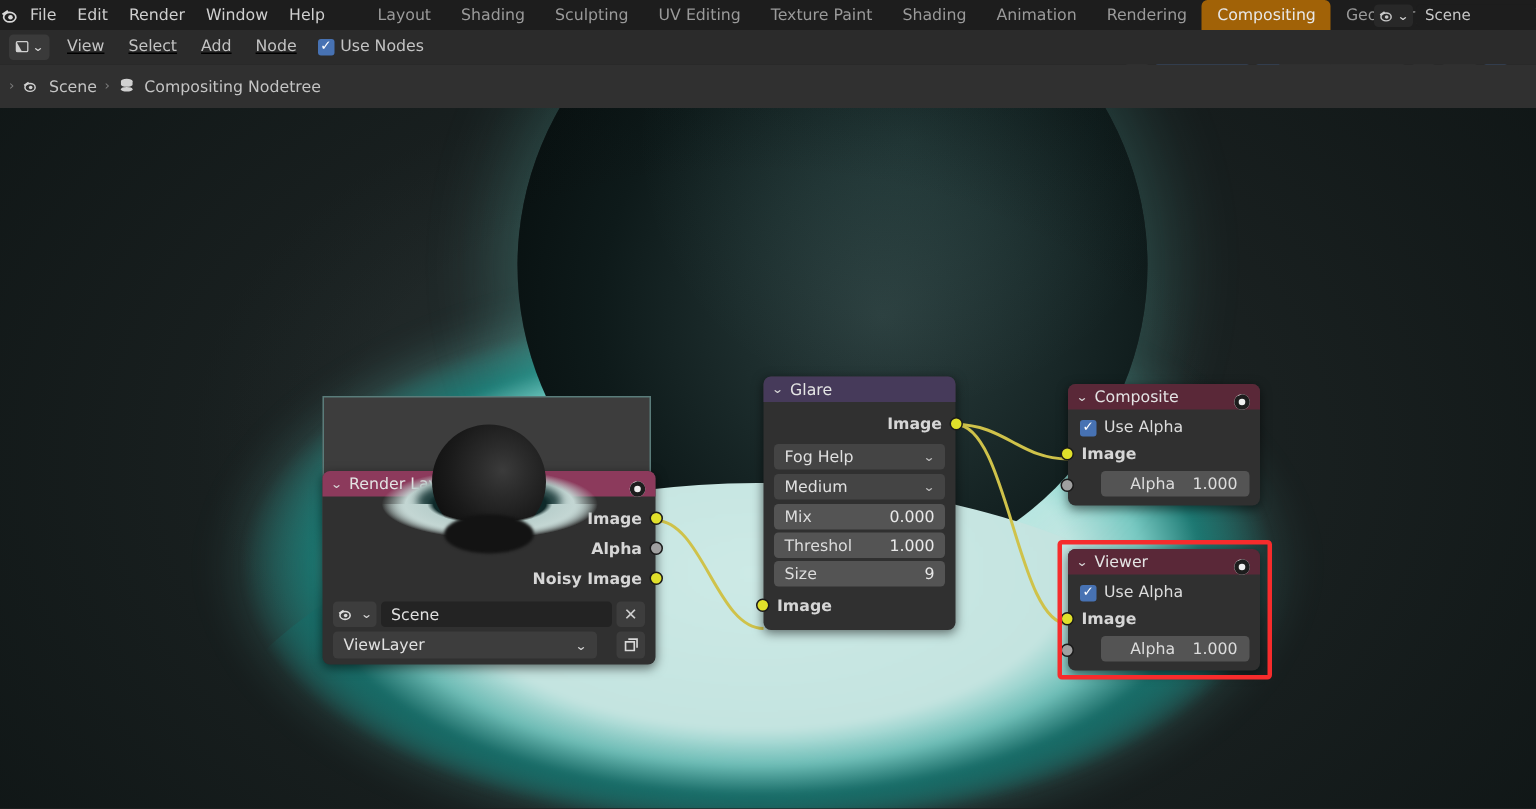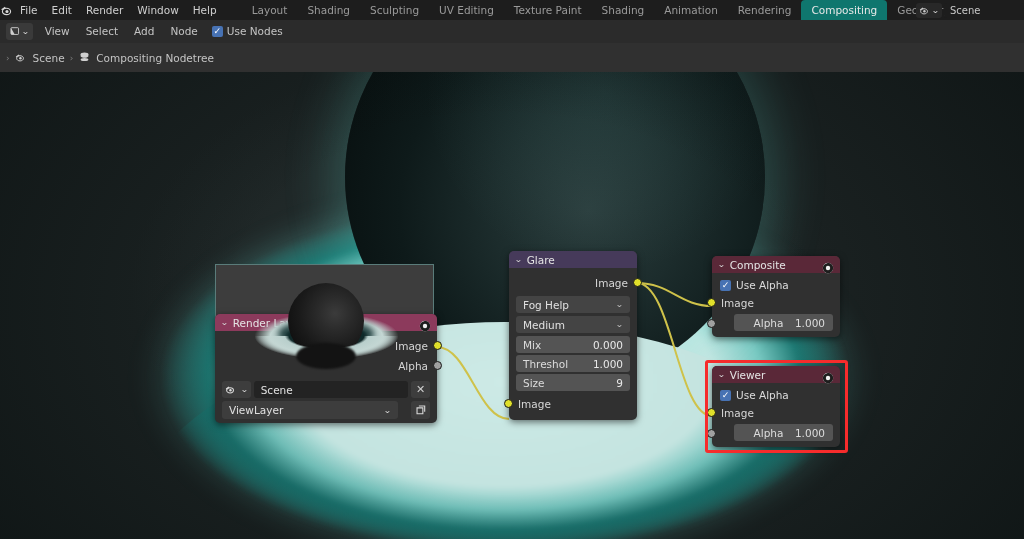--- a/index.html
+++ b/index.html
@@ -11,21 +11,21 @@
   
   .topbar { position:absolute; left:0; top:0; width:1024px; height:20px;
     background:#1d1d1d; display:flex; align-items:center; }
   .blender-logo { width:22px; height:20px; display:flex; align-items:center;
     justify-content:center; color:#c8c8c8; }
   .menu-item { color:#cfcfcf; font-size:10.5px; padding:0 7px; line-height:20px;
     white-space:nowrap; }
   .tabs-wrap { display:flex; align-items:center; margin-left:18px; height:20px; }
   .ws-tab { color:#9a9a9a; font-size:10.5px; padding:0 10px; line-height:20px;
     border-radius:4px 4px 0 0; white-space:nowrap; }
-  .ws-tab.active { background:#0f766e; color:#e8e8e8; }
+  .ws-tab.active { background:#a16207; color:#e8e8e8; }
   .topbar-right { position:absolute; right:0; top:0; height:20px;
     display:flex; align-items:center; }
   .scene-browse { display:flex; align-items:center; height:15px;
     background:#282828; border-radius:3px; margin-right:2px; padding:0 3px; }
   .scene-field { display:flex; align-items:center; height:15px; width:80px;
     background:#1d1d1d; border-radius:3px; padding:0 6px; color:#c8c8c8;
     font-size:10px; }
 
   
   .edhdr { position:absolute; left:0; top:20px; width:1024px; height:23px;
@@ -116,21 +116,21 @@
   .nhdr { height:17px; border-radius:5px 5px 0 0; display:flex;
     align-items:center; padding:0 6px; gap:5px; }
   .nhdr-title { color:#e4e4e4; font-size:10.5px; white-space:nowrap; }
   .nhdr-icon { margin-left:auto; width:12px; height:12px; }
   .caret { color:#d8d8d8; font-size:8px; transform:scaleX(1.25); }
   .nbody { padding:5px 0 6px 0; }
 
   .sock-row { position:relative; height:20px; display:flex; align-items:center; }
   .sock-row.out { justify-content:flex-end; padding-right:9px; }
   .sock-row.in { justify-content:flex-start; padding-left:9px; }
-  .sock-lbl { color:#d6d6d6; font-size:10.5px; }
+  .sock-lbl { color:#d6d6d6; font-size:10.5px;font-weight:bold; }
   .sock { position:absolute; width:9px; height:9px; border-radius:50%;
     border:1px solid #1a1a1a; }
   .sock.img { background:#e0e02a; }
   .sock.val { background:#a0a0a0; }
   .sock.r { right:-5px; }
   .sock.l { left:-5px; }
 
   .nfield { height:17px; margin:2px 7px; border-radius:3px; background:#545454;
     display:flex; align-items:center; padding:0 7px; color:#dcdcdc; font-size:10.5px; }
   .nfield .lbl { flex:1; text-align:left; }
@@ -200,21 +200,21 @@
 
   <div class="edhdr">
     <div class="edtype">
       <svg width="12" height="11" viewBox="0 0 14 13">
         <rect x="1" y="2" width="9" height="8" rx="1" fill="#d0d0d0"></rect>
         <path d="M1 2h9v8H5.5z" fill="#3a3a3a"></path>
         <rect x="1" y="2" width="9" height="8" rx="1" fill="none" stroke="#d0d0d0" stroke-width="1"></rect>
       </svg>
       <span class="caret">⌄</span>
     </div>
-    <div id="edmenus" style="display: flex; margin-left: 4px;">
+    <div id="edmenus" style="display: flex; margin-left: 4px; text-decoration: underline;">
         <span class="hm">View</span>
         <span class="hm">Select</span>
         <span class="hm">Add</span>
         <span class="hm">Node</span>
       </div>
     <div class="usenodes">
       <span class="cb on"></span>
       <span class="hm" style="padding:0">Use Nodes</span>
     </div>
 
@@ -343,20 +343,24 @@
       </div>
       <div class="nbody" style="padding-bottom:2px">
         <div class="sock-row out">
           <span class="sock img r" style="top:5px"></span>
           <span class="sock-lbl">Image</span>
         </div>
         <div class="sock-row out">
           <span class="sock val r" style="top:5px"></span>
           <span class="sock-lbl">Alpha</span>
         </div>
+        <div class="sock-row out">
+          <span class="sock img r" style="top:5px"></span>
+          <span class="sock-lbl">Noisy Image</span>
+        </div>
 
         <div style="display:flex; gap:3px; margin:5px 7px 0 7px;">
           <div style="display:flex;align-items:center;gap:3px;height:17px;background:#3d3d3d;border-radius:3px;padding:0 3px">
             <svg width="13" height="11" viewBox="0 0 16 13">
               <path d="M2 7.5c0-1.8 1.9-3.2 4.2-3.2S10.4 5.7 10.4 7.5 8.5 10.7 6.2 10.7 2 9.3 2 7.5z" fill="none" stroke="#dcdcdc" stroke-width="1.3"></path>
               <circle cx="6.7" cy="7.5" r="1.5" fill="#dcdcdc"></circle>
               <path d="M1 5.3L4.6 2.8l.9 1.2L1.9 6.5z" fill="#dcdcdc"></path>
             </svg>
             <span class="caret">⌄</span>
           </div>

